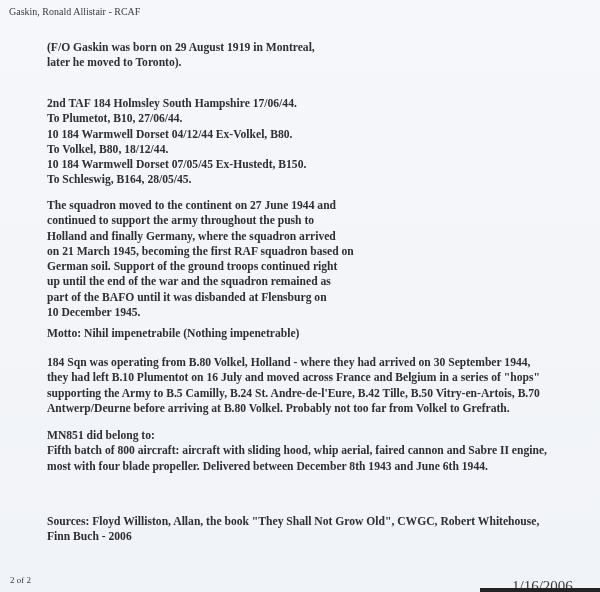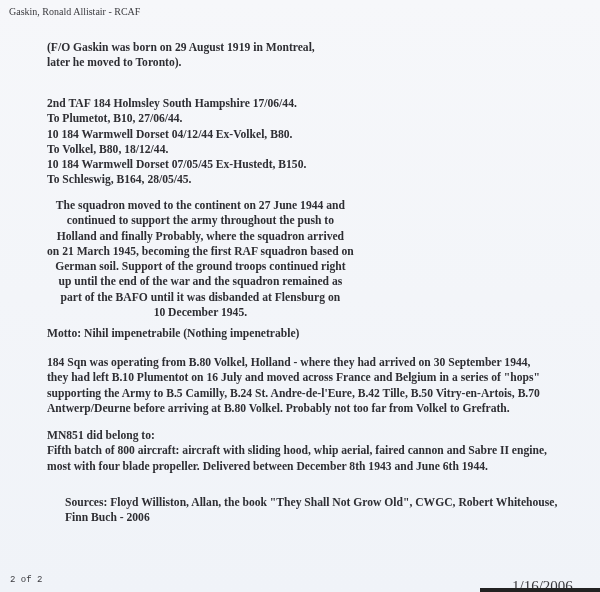--- a/index.html
+++ b/index.html
@@ -6,21 +6,21 @@
   body {
     width:600px; height:592px; overflow:hidden; position:relative;
     background:#f3f5f9;
     font-family:"Liberation Serif", "DejaVu Serif", serif;
     color:#2a2a2e;
   }
   .page { position:absolute; left:0; top:0; width:600px; height:592px; background:linear-gradient(180deg,#f6f7fa 0%,#f0f3f8 100%); }
   .header { position:absolute; left:9px; top:6px; font-size:10px; color:#3a3a3e; }
   .block { position:absolute; left:47px; font-size:11.6px; line-height:15.3px; color:#2e2e33;font-weight:bold; }
   .block div { white-space:nowrap; }
-  .footer-left { position:absolute; left:10px; top:575px; font-size:9px; color:#3a3a3e;font-family:Liberation Mono, monospace; }
+  .footer-left { position:absolute; left:10px; top:575px; font-size:9px; color:#3a3a3e; }
   .footer-right { position:absolute; left:512px; top:578px; font-size:15px; color:#3a3a3e; }
   .scan-edge { position:absolute; left:480px; top:588px; width:120px; height:4px; background:#222; }
 </style>
 </head>
 <body>
 
 <div class="page">
   <div class="header">Gaskin, Ronald Allistair - RCAF</div>
 
   <div class="block" style="top:40px;">
@@ -30,24 +30,24 @@
 
   <div class="block" style="top:96px;">
     <div>2nd TAF 184 Holmsley South Hampshire 17/06/44.</div>
     <div>To Plumetot, B10, 27/06/44.</div>
     <div>10 184 Warmwell Dorset 04/12/44 Ex-Volkel, B80.</div>
     <div>To Volkel, B80, 18/12/44.</div>
     <div>10 184 Warmwell Dorset 07/05/45 Ex-Hustedt, B150.</div>
     <div>To Schleswig, B164, 28/05/45.</div>
   </div>
 
-  <div class="block" style="top:198px;text-align:center;">
+  <div class="block" style="top:198px;">
     <div>The squadron moved to the continent on 27 June 1944 and</div>
     <div>continued to support the army throughout the push to</div>
-    <div>Holland and finally Probably, where the squadron arrived</div>
+    <div>Holland and finally Germany, where the squadron arrived</div>
     <div>on 21 March 1945, becoming the first RAF squadron based on</div>
     <div>German soil. Support of the ground troops continued right</div>
     <div>up until the end of the war and the squadron remained as</div>
     <div>part of the BAFO until it was disbanded at Flensburg on</div>
     <div>10 December 1945.</div>
   </div>
 
   <div class="block" style="top:326px;">
     <div>Motto: Nihil impenetrabile (Nothing impenetrable)</div>
   </div>
@@ -58,21 +58,21 @@
     <div>supporting the Army to B.5 Camilly, B.24 St. Andre-de-l'Eure, B.42 Tille, B.50 Vitry-en-Artois, B.70</div>
     <div>Antwerp/Deurne before arriving at B.80 Volkel. Probably not too far from Volkel to Grefrath.</div>
   </div>
 
   <div class="block" style="top:428px;">
     <div>MN851 did belong to:</div>
     <div>Fifth batch of 800 aircraft: aircraft with sliding hood, whip aerial, faired cannon and Sabre II engine,</div>
     <div>most with four blade propeller. Delivered between December 8th 1943 and June 6th 1944.</div>
   </div>
 
-  <div class="block" style="top:495px;margin-left:18px;">
+  <div class="block" style="top:514px;">
     <div>Sources: Floyd Williston, Allan, the book "They Shall Not Grow Old", CWGC, Robert Whitehouse,</div>
     <div>Finn Buch - 2006</div>
   </div>
 
   <div class="footer-right">1/16/2006 4:15 PM</div>
   <div class="footer-left">2 of 2</div>
   <div class="scan-edge"></div>
 </div>
 
 </body></html>

